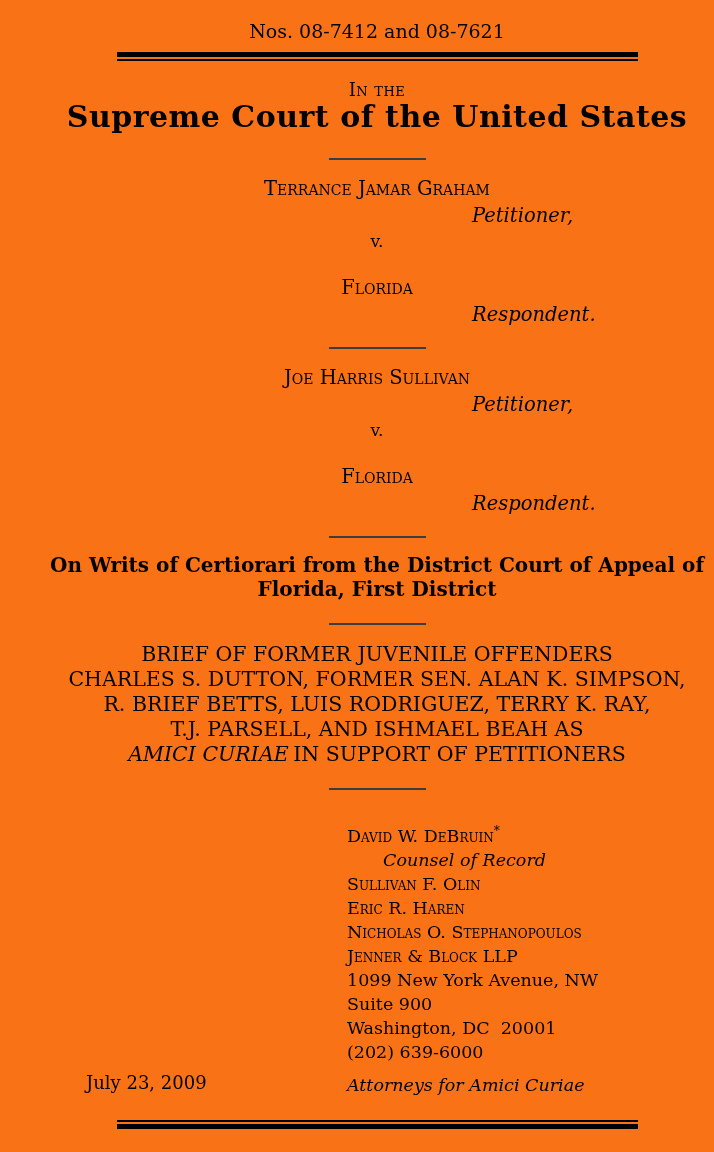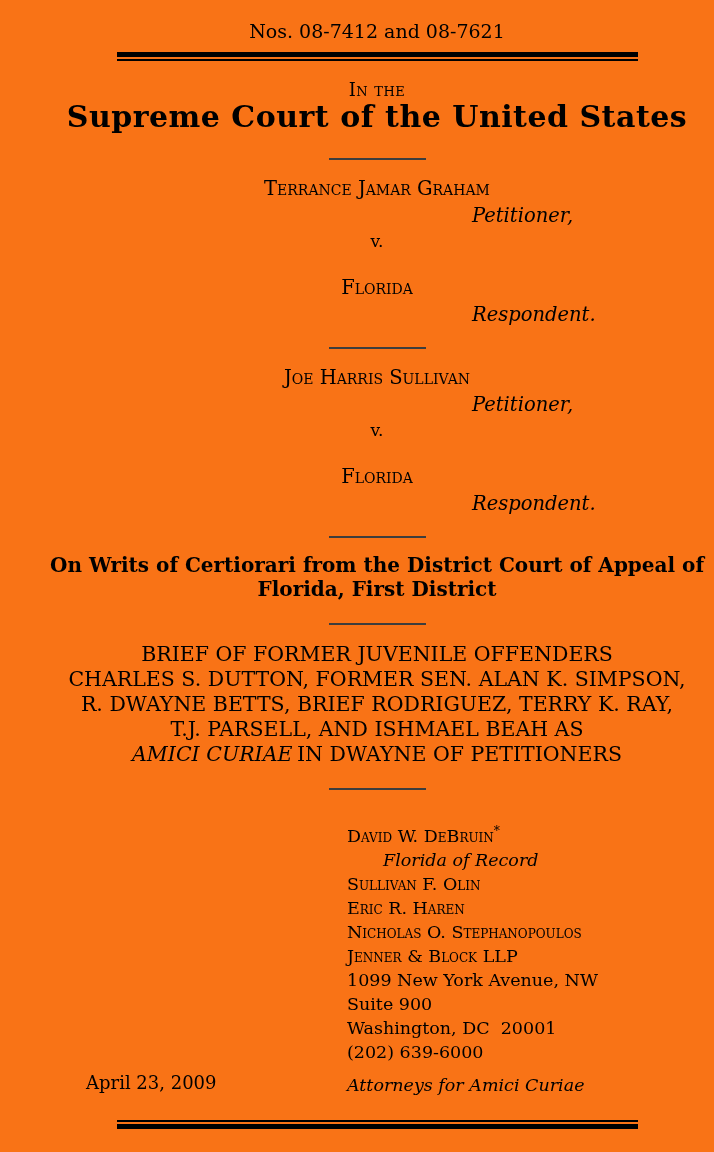--- a/index.html
+++ b/index.html
@@ -142,41 +142,41 @@
     <div class="writ">
       <div>On Writs of Certiorari from the District Court of Appeal of</div>
       <div>Florida, First District</div>
     </div>
 
     <div class="sep after-writ"></div>
 
     <div class="title">
       <div>BRIEF OF FORMER JUVENILE OFFENDERS</div>
       <div>CHARLES S. DUTTON, FORMER SEN. ALAN K. SIMPSON,</div>
-      <div>R. DWAYNE BETTS, BRIEF RODRIGUEZ, TERRY K. RAY,</div>
+      <div>R. BRIEF BETTS, LUIS RODRIGUEZ, TERRY K. RAY,</div>
       <div>T.J. PARSELL, AND ISHMAEL BEAH AS</div>
-      <div><span class="italic-part">AMICI CURIAE</span><span>IN DWAYNE OF PETITIONERS</span></div>
+      <div><span class="italic-part">AMICI CURIAE</span><span>IN SUPPORT OF PETITIONERS</span></div>
     </div>
 
     <div class="sep after-title"></div>
 
     <div class="counsel">
       <div class="sc"><span>David W. DeBruin</span><sup>*</sup></div>
-      <div class="indent italic">Florida of Record</div>
+      <div class="indent italic">Counsel of Record</div>
       <div class="sc">Sullivan F. Olin</div>
       <div class="sc">Eric R. Haren</div>
       <div class="sc">Nicholas O. Stephanopoulos</div>
       <div class="sc">Jenner &amp; Block LLP</div>
       <div class="addr">1099 New York Avenue, NW</div>
       <div class="addr">Suite 900</div>
       <div class="addr">Washington, DC  20001</div>
       <div class="addr">(202) 639-6000</div>
     </div>
 
     <div class="bottom-row">
-      <span class="date">April 23, 2009</span>
+      <span class="date">July 23, 2009</span>
       <span class="role italic">Attorneys for Amici Curiae</span>
     </div>
 
     <div class="double-rule bottom"></div>
 
   </div>
 </div>
 
 </body></html>

